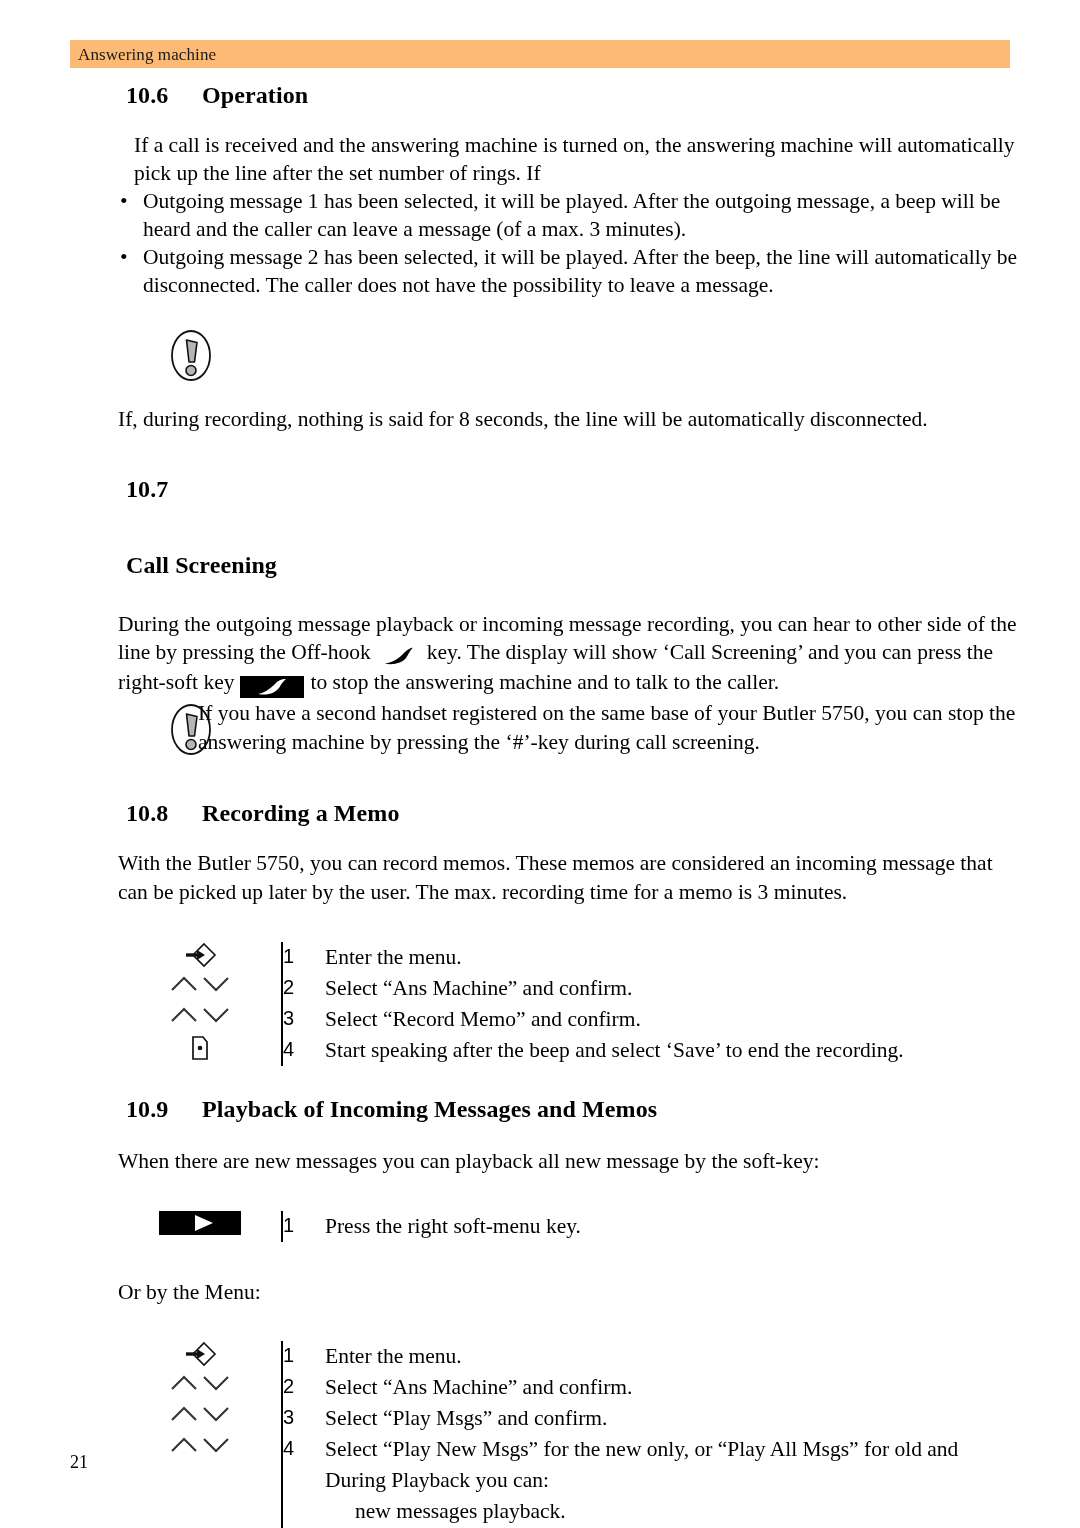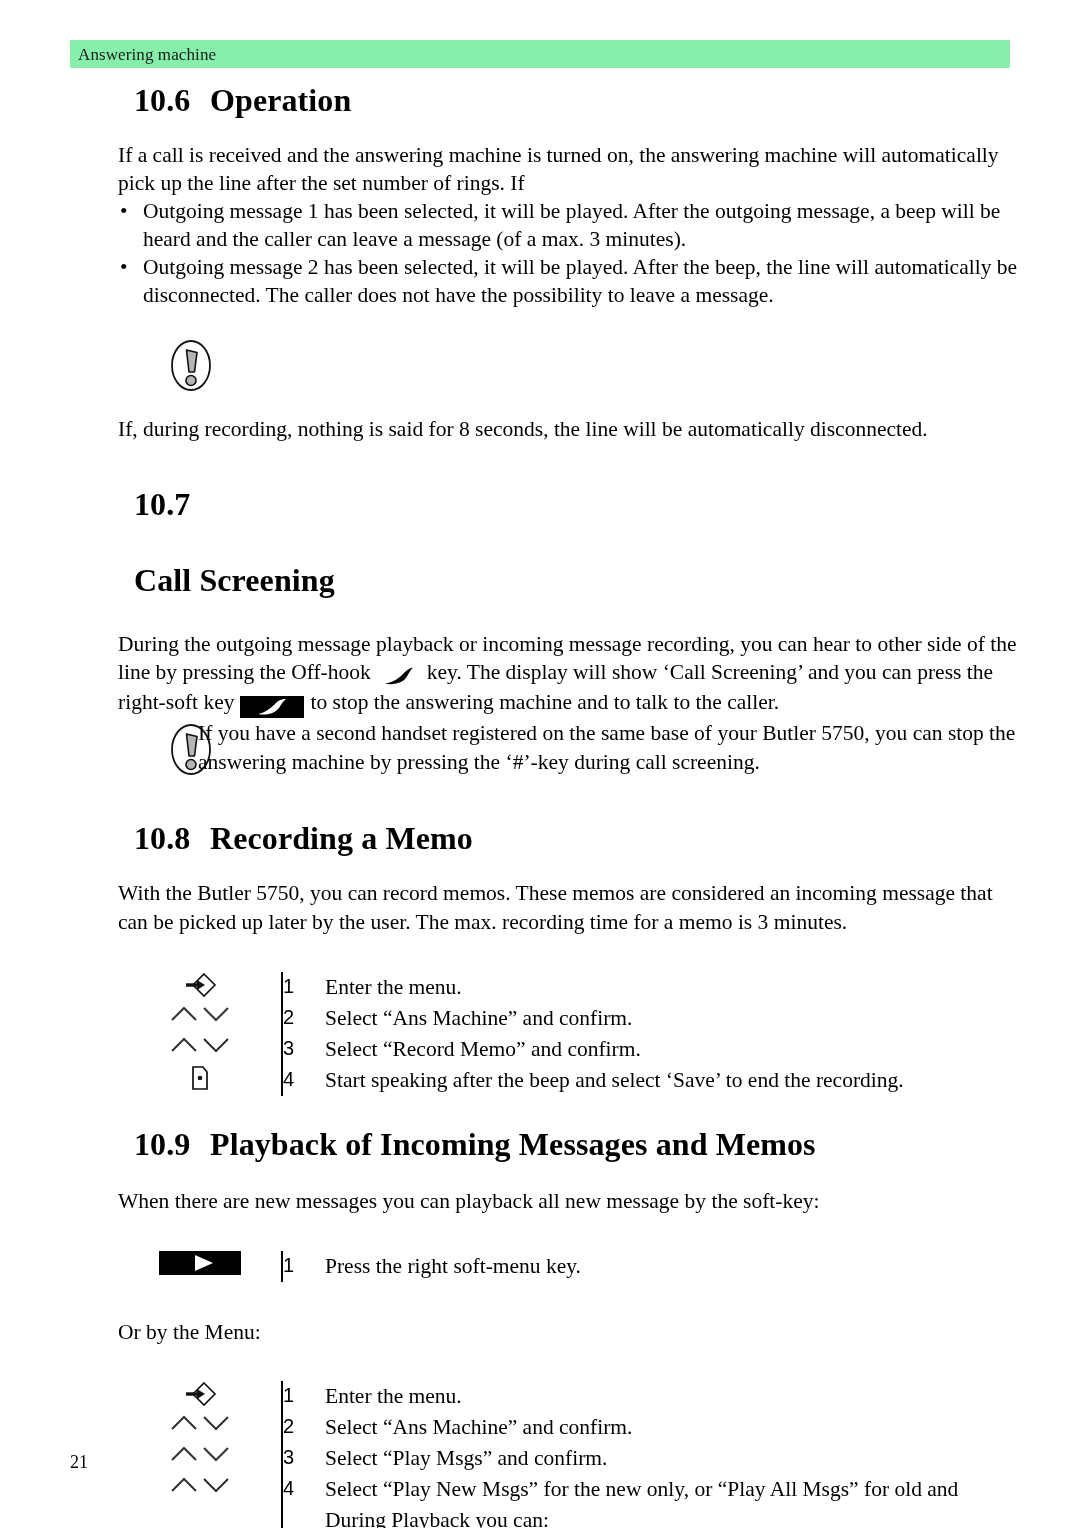--- a/index.html
+++ b/index.html
@@ -23,44 +23,44 @@
     box-sizing: border-box;
   }
 
   
   .header-bar {
     position: absolute;
     left: 70px;
     top: 40px;
     width: 940px;
     height: 28px;
-    background: #86efac;
+    background: #fdba74;
     display: flex;
     align-items: center;
   }
   .header-bar .header-text {
     font-size: 17px;
     line-height: 1;
     padding-left: 8px;
     letter-spacing: 0.1px;
     color: #1a1a1a;
   }
 
   
   .content {
     position: absolute;
     left: 118px;
     top: 80px;
     width: 900px;
   }
 
   h2.sec-head {
-    font-size: 32px;
+    font-size: 24px;
     font-weight: bold;
-    margin: 16px;
+    margin: 8px;
     padding: 0;
     display: flex;
     align-items: baseline;
     letter-spacing: 0.1px;
   }
   h2.sec-head .num {
     width: 76px;
     flex: 0 0 76px;
     display: inline-block;
   }
@@ -170,21 +170,21 @@
     <span class="header-text">Answering machine</span>
   </div>
 
   <div class="content">
 
     <h2 class="sec-head" style="margin-top:2px;">
       <span class="num">10.6</span>
       <span class="ttl">Operation</span>
     </h2>
 
-    <p class="body" style="margin-top:22px;">If a call is received and the answering machine is turned on, the answering machine will automatically pick up the line after the set number of rings. If</p>
+    <p class="body" style="margin-top:22px;margin-left:16px;">If a call is received and the answering machine is turned on, the answering machine will automatically pick up the line after the set number of rings. If</p>
 
     <ul class="bullets">
       <li>
         <span class="bullet">•</span>
         <span>Outgoing message 1 has been selected, it will be played. After the outgoing message, a beep will be heard and the caller can leave a message (of a max. 3 minutes).</span>
       </li>
       <li>
         <span class="bullet">•</span>
         <span>Outgoing message 2 has been selected, it will be played. After the beep, the line will automatically be disconnected. The caller does not have the possibility to leave a message.</span>
       </li>

